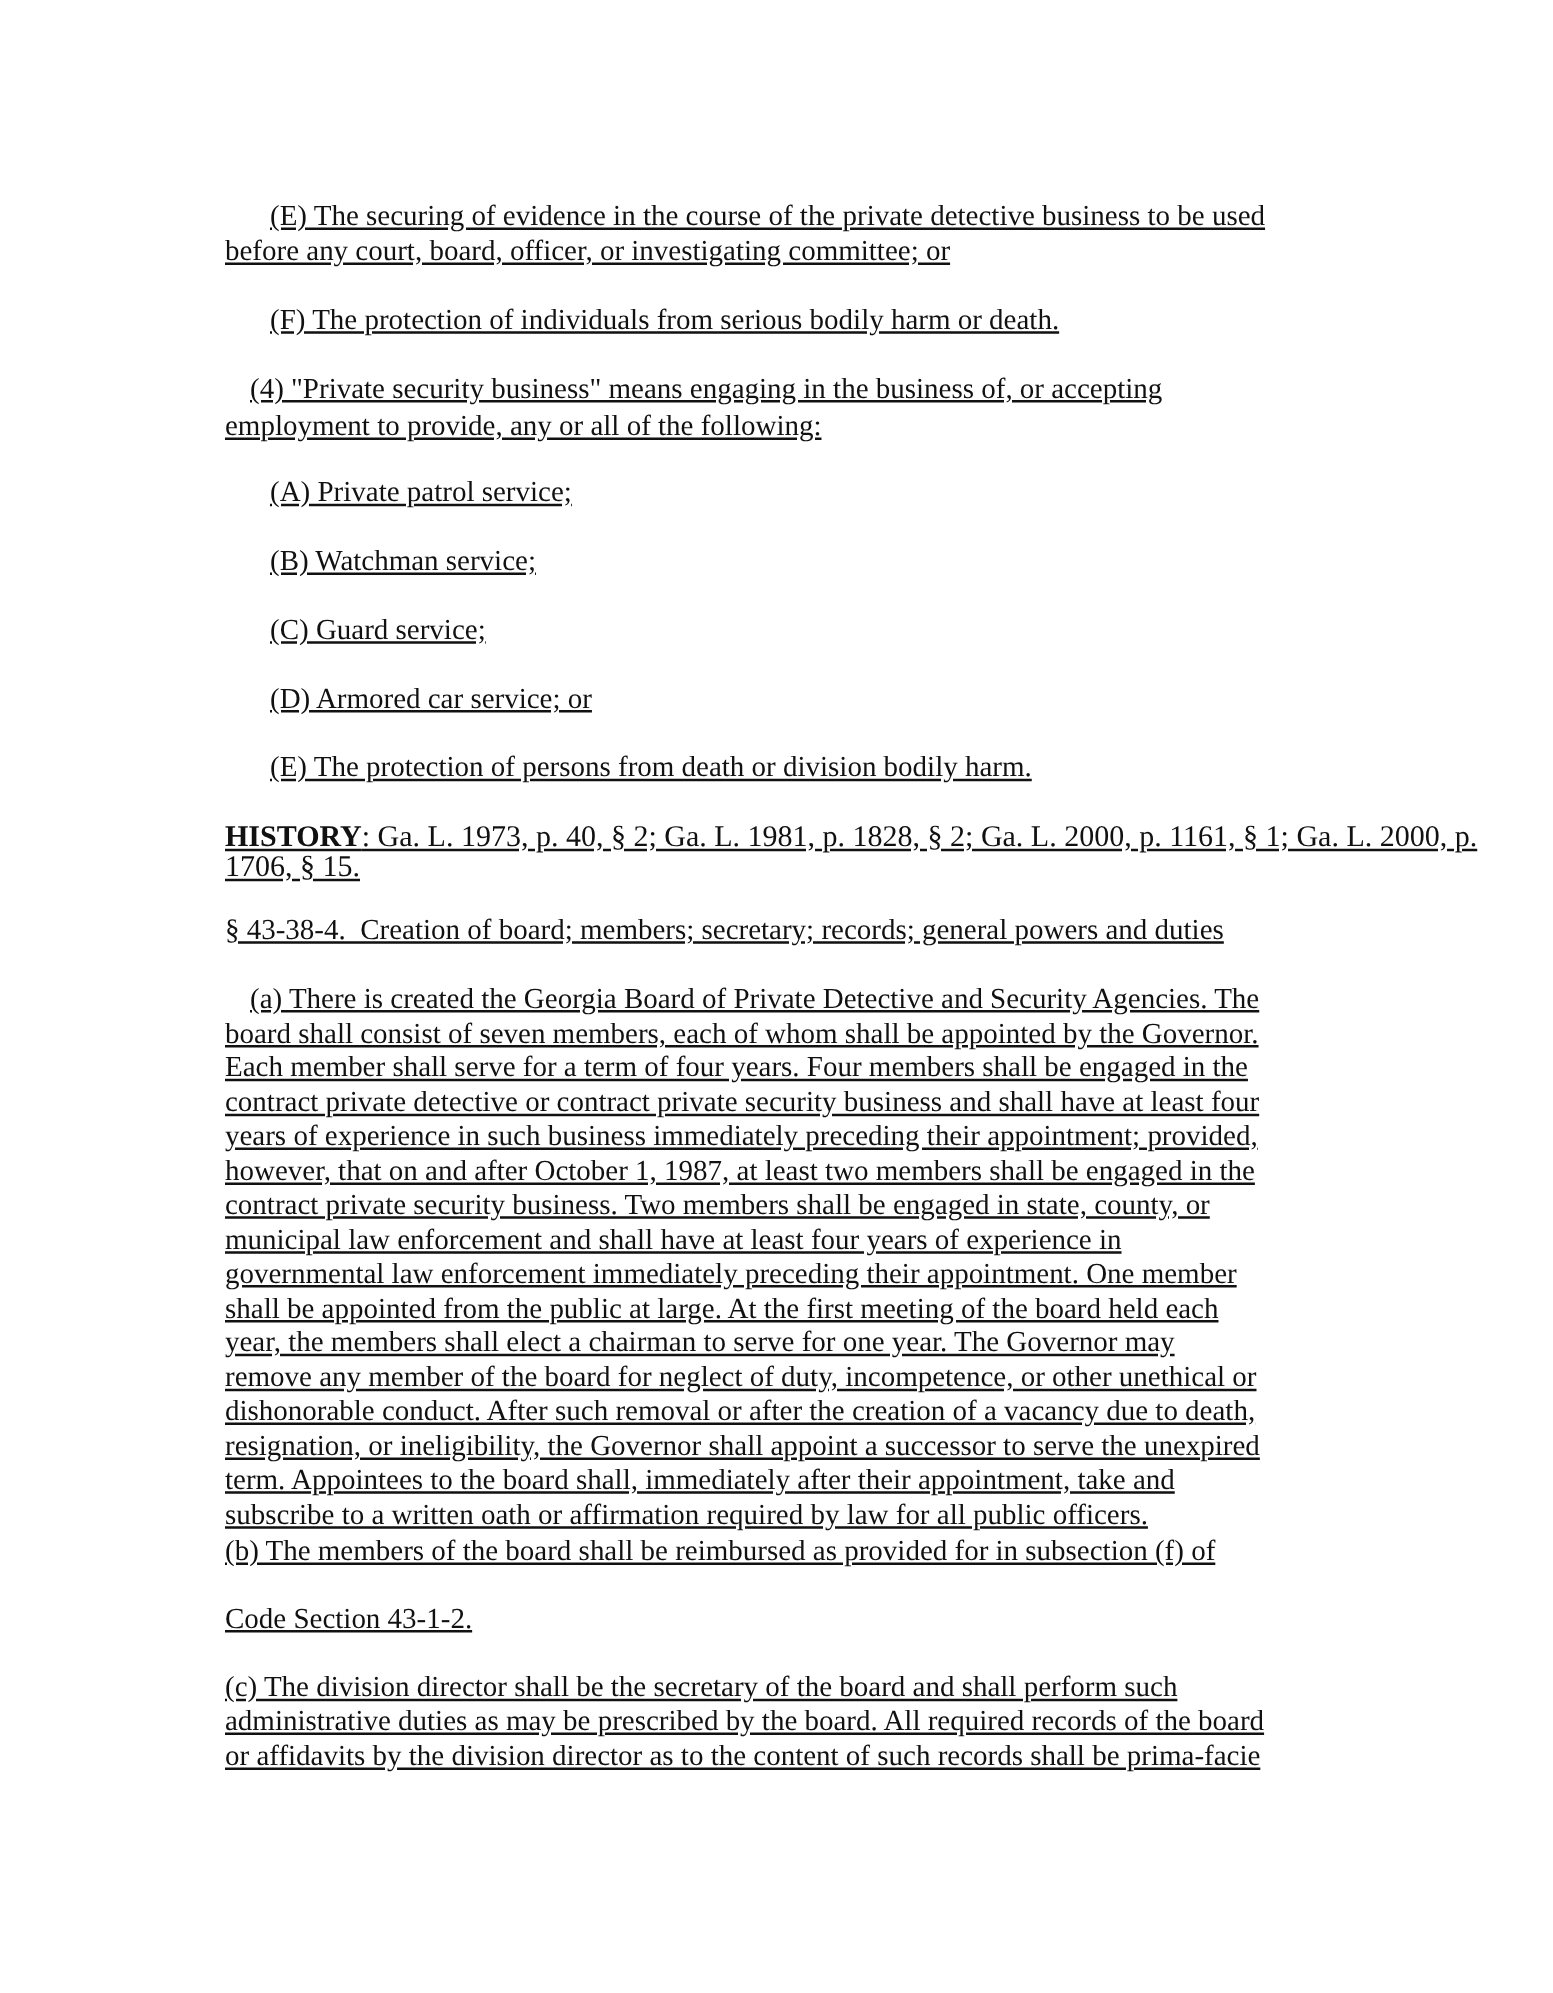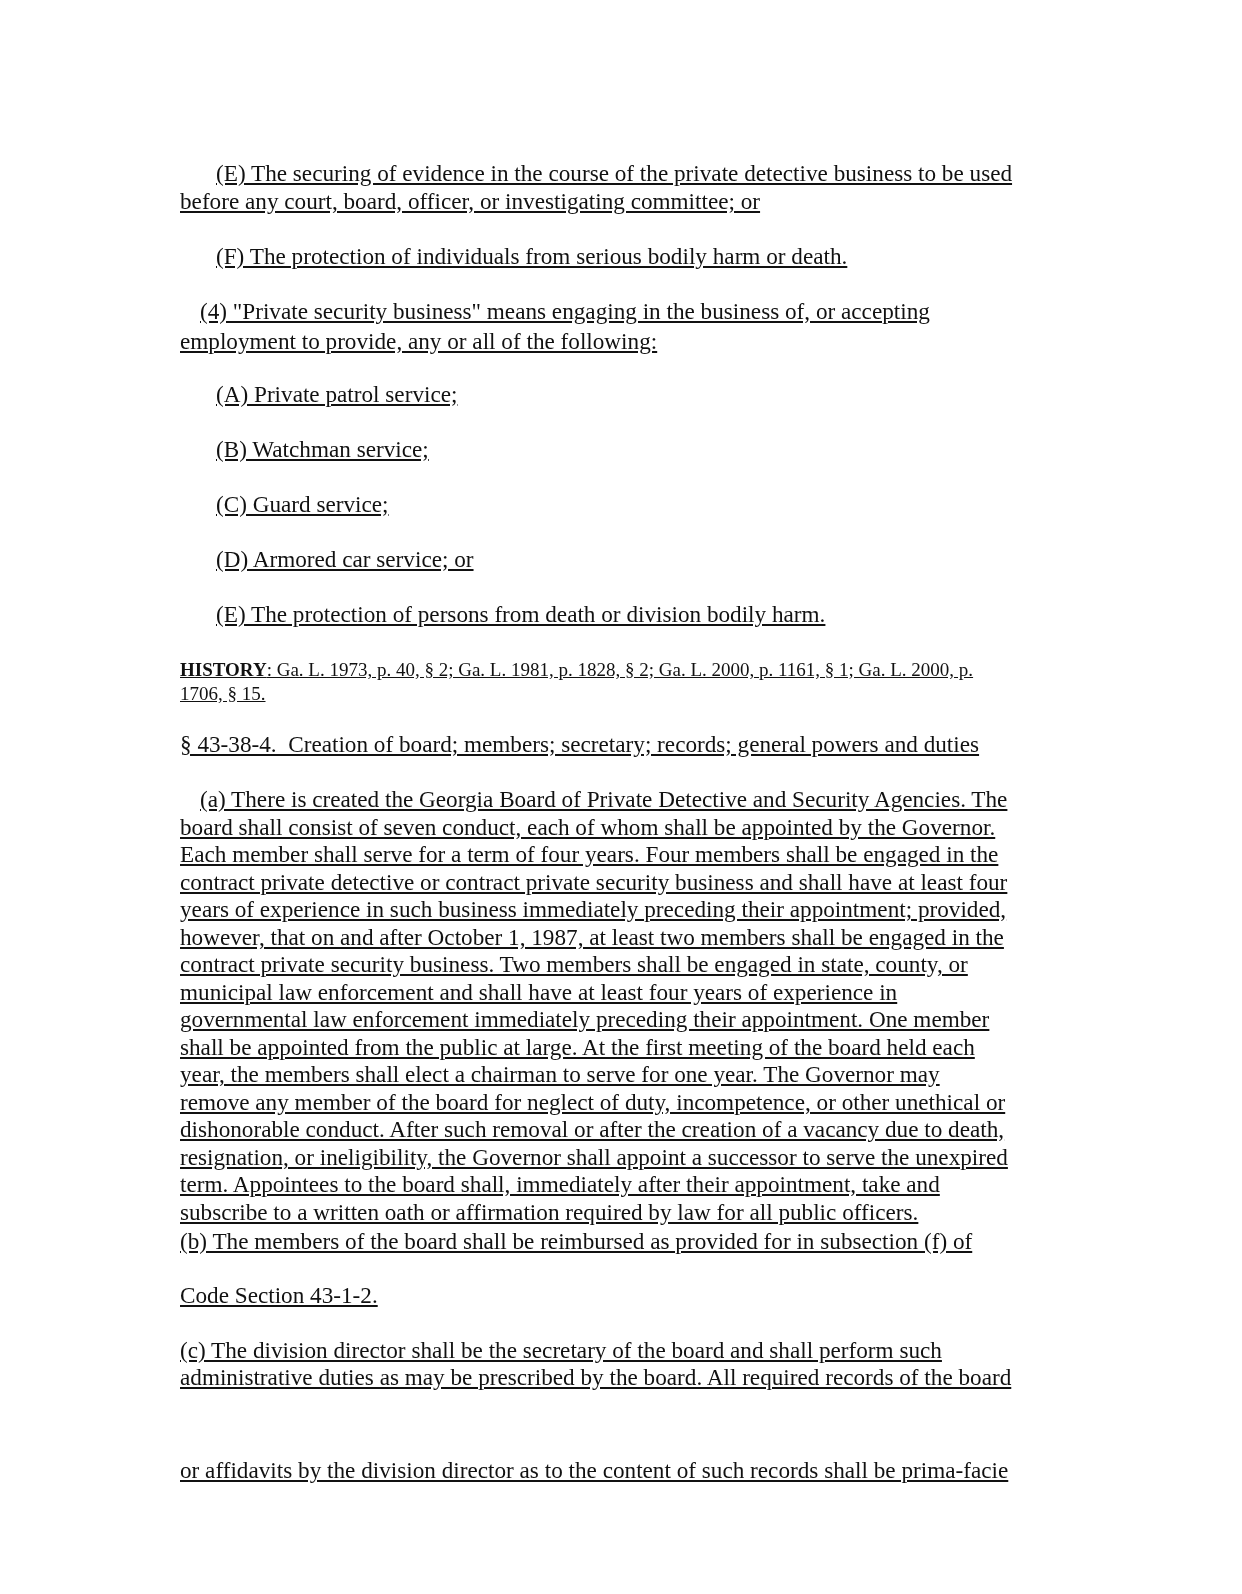--- a/index.html
+++ b/index.html
@@ -5,21 +5,21 @@
   html, body { margin: 0; padding: 0; background: #ffffff; }
   body { width: 1242px; height: 1594px; position: relative; overflow: hidden; }
   .page {
     position: absolute; left: 180px; top: 160px; width: 870px;
     font-family: "Liberation Serif", "DejaVu Serif", serif;
     color: #111; font-size: 23.2px; line-height: 27.6px;
   }
   .line { position: absolute; left: 0; white-space: pre; text-decoration: underline; }
   .ind1 { left: 36px; }
   .ind2 { left: 20px; }
-  .small { font-size: 19px; line-height: 24px; }
+  .small { font-size: 24px; line-height: 24px; }
   .bold { font-weight: bold; }
 </style>
 </head>
 <body>
 
 <div class="page">
 
   <div>
     <div class="line ind1" style="top:0px">(E) The securing of evidence in the course of the private detective business to be used</div>
     <div class="line" style="top:28px">before any court, board, officer, or investigating committee; or</div>
@@ -42,21 +42,21 @@
 
   <div>
     <div class="line small" style="top:498px"><span class="bold">HISTORY</span><span>: Ga. L. 1973, p. 40, § 2; Ga. L. 1981, p. 1828, § 2; Ga. L. 2000, p. 1161, § 1; Ga. L. 2000, p.</span></div>
     <div class="line small" style="top:522px">1706, § 15.</div>
   </div>
 
   <div class="line" style="top:571px">§ 43-38-4.  Creation of board; members; secretary; records; general powers and duties</div>
 
   <div>
     <div class="line ind2" style="top:626px">(a) There is created the Georgia Board of Private Detective and Security Agencies. The</div>
-    <div class="line" style="top:654px">board shall consist of seven conduct, each of whom shall be appointed by the Governor.</div>
+    <div class="line" style="top:654px">board shall consist of seven members, each of whom shall be appointed by the Governor.</div>
     <div class="line" style="top:681px">Each member shall serve for a term of four years. Four members shall be engaged in the</div>
     <div class="line" style="top:709px">contract private detective or contract private security business and shall have at least four</div>
     <div class="line" style="top:736px">years of experience in such business immediately preceding their appointment; provided,</div>
     <div class="line" style="top:764px">however, that on and after October 1, 1987, at least two members shall be engaged in the</div>
     <div class="line" style="top:791px">contract private security business. Two members shall be engaged in state, county, or</div>
     <div class="line" style="top:819px">municipal law enforcement and shall have at least four years of experience in</div>
     <div class="line" style="top:846px">governmental law enforcement immediately preceding their appointment. One member</div>
     <div class="line" style="top:874px">shall be appointed from the public at large. At the first meeting of the board held each</div>
     <div class="line" style="top:901px">year, the members shall elect a chairman to serve for one year. The Governor may</div>
     <div class="line" style="top:929px">remove any member of the board for neglect of duty, incompetence, or other unethical or</div>
@@ -67,15 +67,15 @@
   </div>
 
   <div>
     <div class="line" style="top:1068px">(b) The members of the board shall be reimbursed as provided for in subsection (f) of</div>
     <div class="line" style="top:1122px">Code Section 43-1-2.</div>
   </div>
 
   <div>
     <div class="line" style="top:1177px">(c) The division director shall be the secretary of the board and shall perform such</div>
     <div class="line" style="top:1204px">administrative duties as may be prescribed by the board. All required records of the board</div>
-    <div class="line" style="top:1297px">or affidavits by the division director as to the content of such records shall be prima-facie</div>
+    <div class="line" style="top:1232px">or affidavits by the division director as to the content of such records shall be prima-facie</div>
   </div>
 </div>
 
 </body></html>

